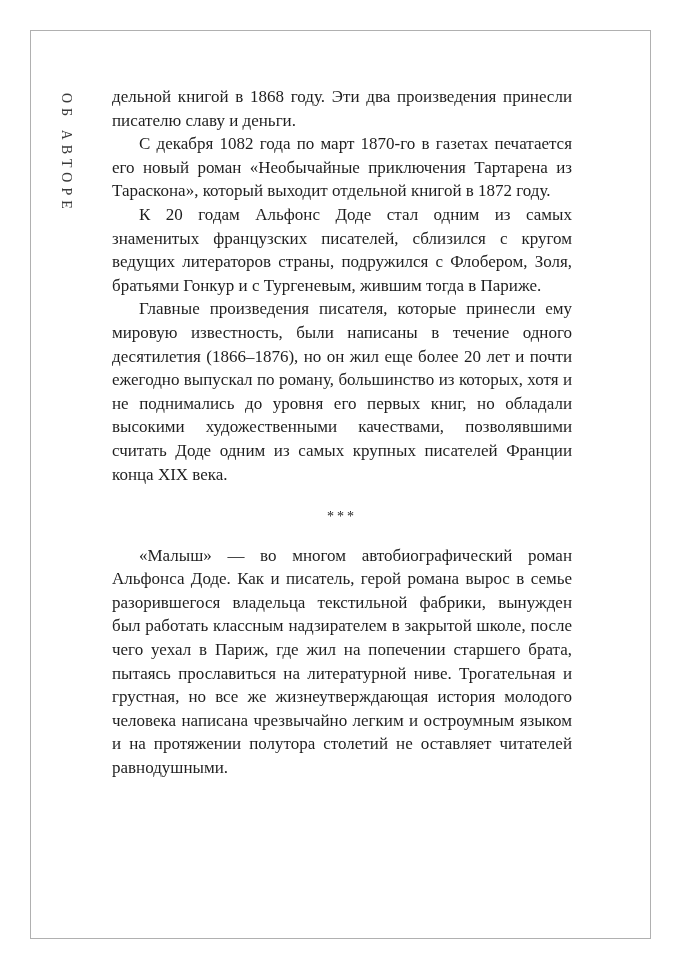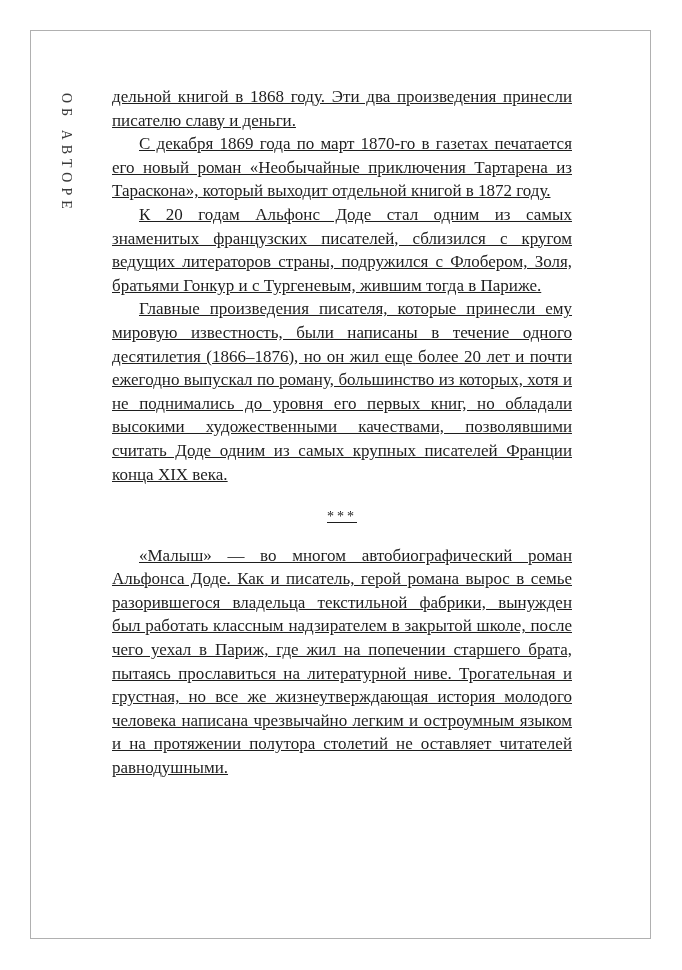--- a/index.html
+++ b/index.html
@@ -36,21 +36,20 @@
       white-space: nowrap;
     }
     .text-col {
       position: absolute;
       left: 112px;
       top: 85px;
       width: 460px;
       font-size: 17px;
       line-height: 23.6px;
       text-align: justify;
-      text-decoration: underline;
     }
     .text-col p {
       margin: 0;
       text-indent: 27px;
     }
     .text-col p.no-indent {
       text-indent: 0;
     }
     .separator {
       text-align: center;
@@ -63,18 +62,18 @@
   </style>
 </head>
 <body>
 
 <div class="frame"></div>
 
 <div class="side-label">ОБ АВТОРЕ</div>
 
 <div class="text-col">
   <p class="no-indent">дельной книгой в 1868 году. Эти два произведения принесли писателю славу и деньги.</p>
-  <p>С декабря 1869 года по март 1870-го в газетах печатается его новый роман «Необычайные приключения Тартарена из Тараскона», который выходит отдельной книгой в 1872 году.</p>
+  <p>С декабря 1082 года по март 1870-го в газетах печатается его новый роман «Необычайные приключения Тартарена из Тараскона», который выходит отдельной книгой в 1872 году.</p>
   <p>К 20 годам Альфонс Доде стал одним из самых знаменитых французских писателей, сблизился с кругом ведущих литераторов страны, подружился с Флобером, Золя, братьями Гонкур и с Тургеневым, жившим тогда в Париже.</p>
   <p>Главные произведения писателя, которые принесли ему мировую известность, были написаны в течение одного десятилетия (1866–1876), но он жил еще более 20 лет и почти ежегодно выпускал по роману, большинство из которых, хотя и не поднимались до уровня его первых книг, но обладали высокими художественными качествами, позволявшими считать Доде одним из самых крупных писателей Франции конца XIX века.</p>
   <div class="separator">***</div>
   <p>«Малыш» — во многом автобиографический роман Альфонса Доде. Как и писатель, герой романа вырос в семье разорившегося владельца текстильной фабрики, вынужден был работать классным надзирателем в закрытой школе, после чего уехал в Париж, где жил на попечении старшего брата, пытаясь прославиться на литературной ниве. Трогательная и грустная, но все же жизнеутверждающая история молодого человека написана чрезвычайно легким и остроумным языком и на протяжении полутора столетий не оставляет читателей равнодушными.</p>
 </div>
 
 </body></html>

